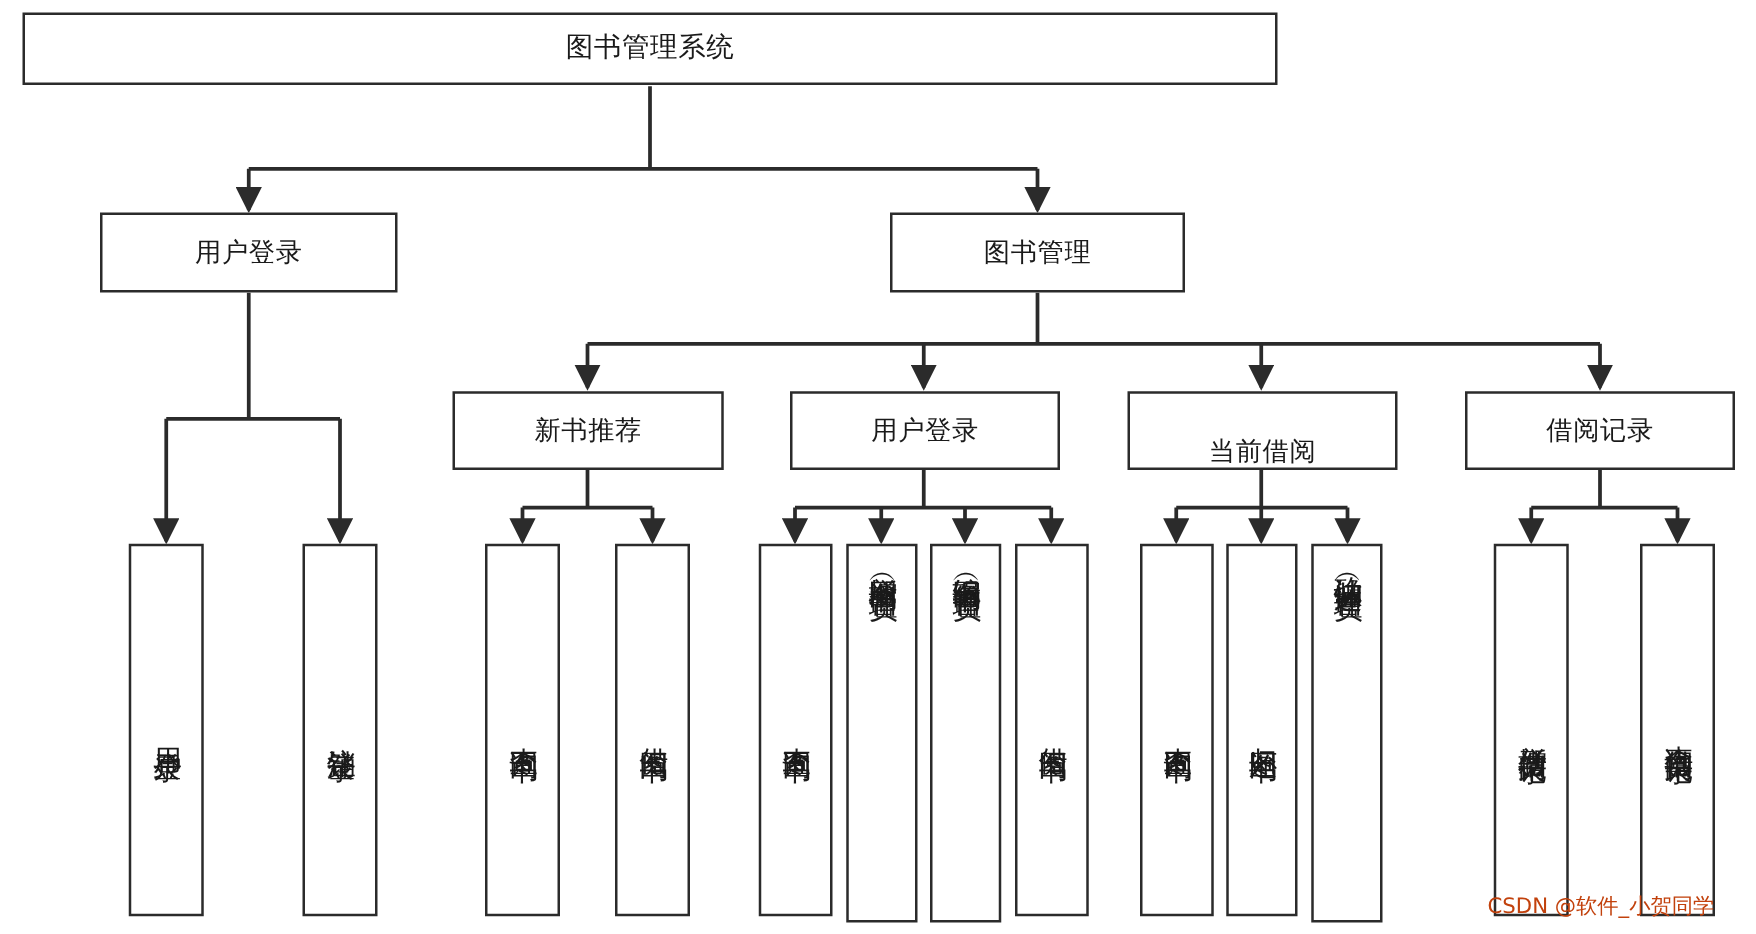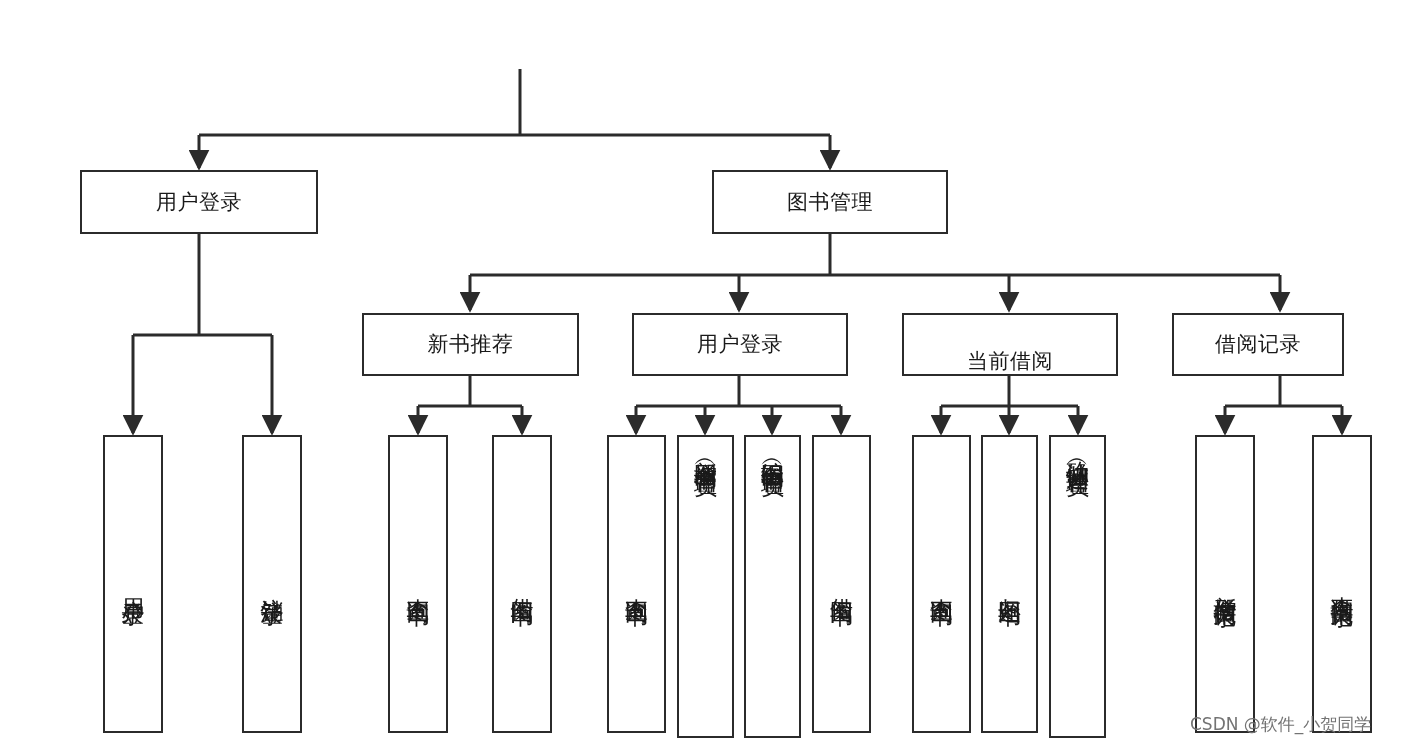--- a/index.html
+++ b/index.html
@@ -68,21 +68,21 @@
   }
   .node.vert.centered {
     align-items: center;
     padding-top: 0;
   }
   #watermark {
     position: absolute;
     left: 1190px;
     top: 713px;
     font-size: 17px;
-    color: #737373;
+    color: #c2410c;
     white-space: nowrap;
     z-index: 5;
     font-family: "DejaVu Sans", "Liberation Sans", sans-serif;
   }
 </style>
 </head>
 <body>
 
 <div id="diagram-root">
 
@@ -129,38 +129,41 @@
       <path d="M 1009 406 L 1009 433" marker-end="url(#arrow)"></path>
       <path d="M 1078 406 L 1078 433" marker-end="url(#arrow)"></path>
 
       <path d="M 1280 376 L 1280 406"></path>
       <path d="M 1225 406 L 1342 406"></path>
       <path d="M 1225 406 L 1225 433" marker-end="url(#arrow)"></path>
       <path d="M 1342 406 L 1342 433" marker-end="url(#arrow)"></path>
     </g>
   </svg>
 
+  <div class="node horiz root" style="left:18px; top:10px; width:1004px; height:58px;">
+    <span class="node-label">图书管理系统</span>
+  </div>
 
   <div class="node horiz" style="left:80px; top:170px; width:238px; height:64px;">
     <span class="node-label">用户登录</span>
   </div>
   <div class="node horiz" style="left:712px; top:170px; width:236px; height:64px;">
     <span class="node-label">图书管理</span>
   </div>
 
   <div class="node horiz" style="left:362px; top:313px; width:217px; height:63px;">
     <span class="node-label">新书推荐</span>
   </div>
   <div class="node horiz" style="left:632px; top:313px; width:216px; height:63px;">
     <span class="node-label">用户登录</span>
   </div>
   <div class="node horiz" style="left:902px; top:313px; width:216px; height:63px;align-items:flex-end;">
     <span class="node-label">当前借阅</span>
   </div>
-  <div class="node horiz" style="left:1172px; top:313px; width:172px; height:63px;">
+  <div class="node horiz" style="left:1172px; top:313px; width:216px; height:63px;">
     <span class="node-label">借阅记录</span>
   </div>
 
   <div class="node vert centered" style="left:103px; top:435px; width:60px; height:298px;">
     <span class="node-label">用户登录</span>
   </div>
   <div class="node vert centered" style="left:242px; top:435px; width:60px; height:298px;">
     <span class="node-label">注销登录</span>
   </div>
 

